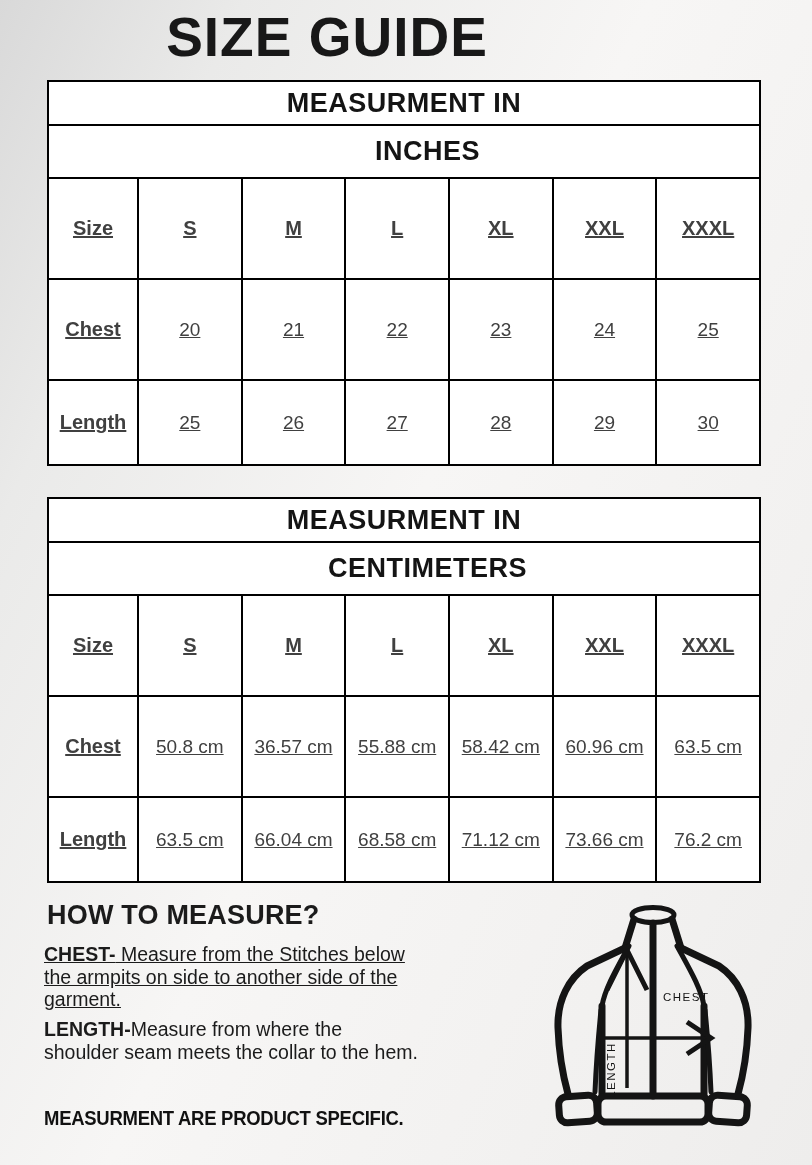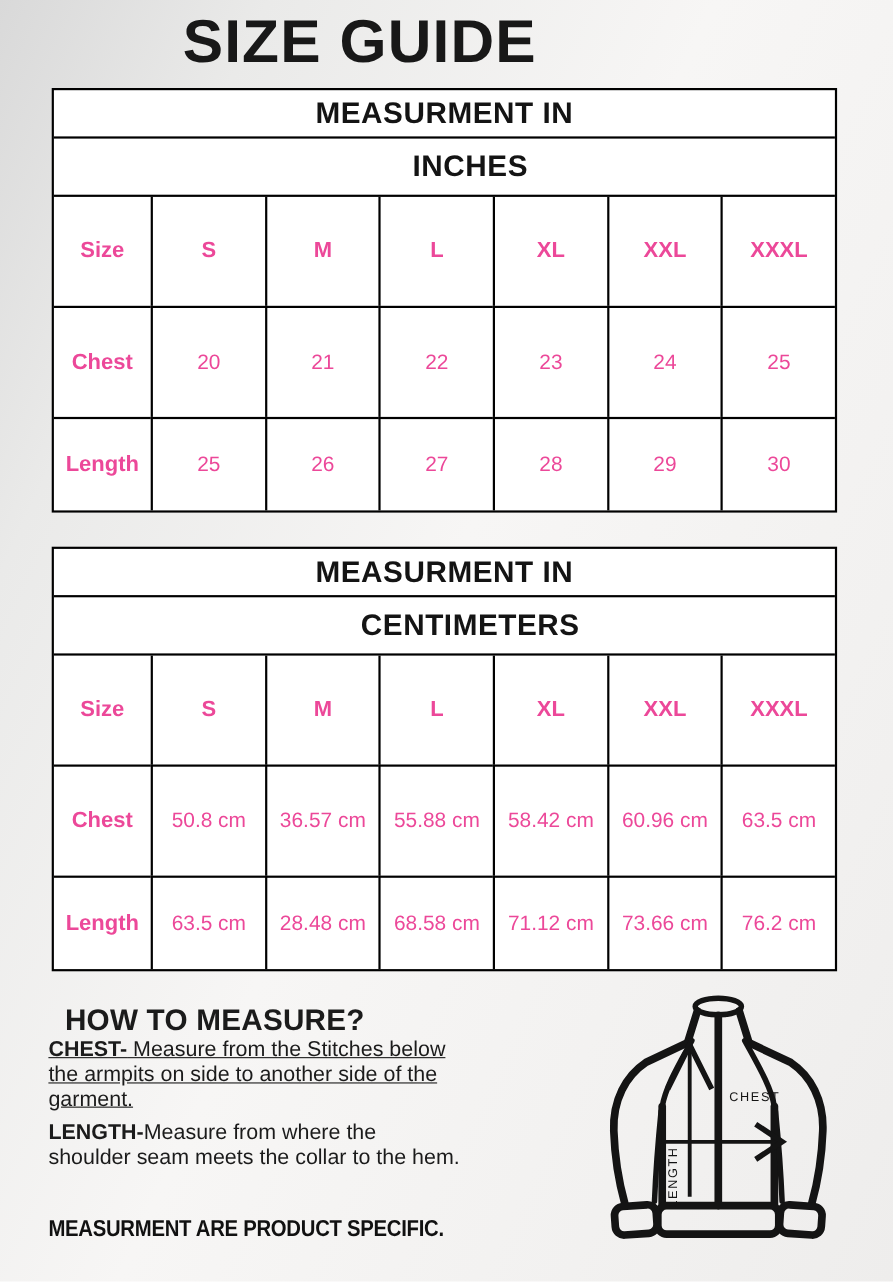--- a/index.html
+++ b/index.html
@@ -32,28 +32,29 @@
   .t-head-1{height:42px;}
   .t-head-2{height:51px;padding-left:47px;}
   .t-grid{
     display:grid;
     grid-template-columns:88px repeat(6,1fr);
     grid-template-rows:99px 101px 85px;
   }
   .cell{
     display:flex;align-items:center;justify-content:center;
     border-left:2px solid #000;border-top:2px solid #000;
-    font-size:19px;font-weight:500;color:#ec4899;box-sizing:border-box;
+    font-size:19px;font-weight:500;color:#404040;box-sizing:border-box;
     text-align:center;
+    text-decoration:underline;
   }
   .cell.col-first{border-left:none;font-weight:700;font-size:20px;}
   .cell.row-first{border-top:none;font-weight:700;font-size:20px;}
   
   .howto-heading{
-    position:absolute;left:47px;top:900px;margin:12px;
+    position:absolute;left:47px;top:900px;margin:0;
     font-size:27px;font-weight:800;letter-spacing:.2px;color:#1b1b1b;
   }
   .desc{
     position:absolute;left:44px;margin:0;width:378px;
     font-size:19.5px;line-height:22.5px;font-weight:500;color:#1b1b1b;
   }
   .desc b{font-weight:800;}
   .desc.chest{top:943px;text-decoration:underline;}
   .desc.length{top:1018px;}
   .footnote{
@@ -120,21 +121,21 @@
         <div class="cell row-first">XXXL</div>
         <div class="cell col-first">Chest</div>
         <div class="cell">50.8 cm</div>
         <div class="cell">36.57 cm</div>
         <div class="cell">55.88 cm</div>
         <div class="cell">58.42 cm</div>
         <div class="cell">60.96 cm</div>
         <div class="cell">63.5 cm</div>
         <div class="cell col-first">Length</div>
         <div class="cell">63.5 cm</div>
-        <div class="cell">28.48 cm</div>
+        <div class="cell">66.04 cm</div>
         <div class="cell">68.58 cm</div>
         <div class="cell">71.12 cm</div>
         <div class="cell">73.66 cm</div>
         <div class="cell">76.2 cm</div>
       </div>
   </section>
 
   <h2 class="howto-heading">HOW TO MEASURE?</h2>
 
   <p class="desc chest"><b>CHEST-</b><span> Measure from the Stitches below the armpits on side to another side of the garment.</span></p>

